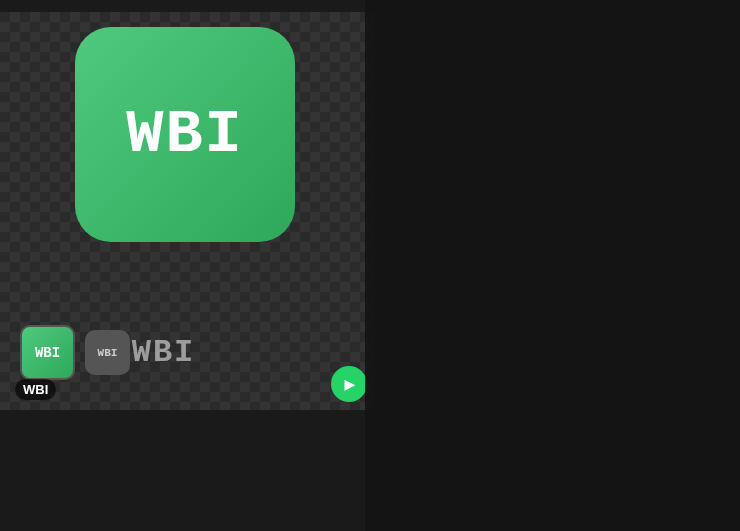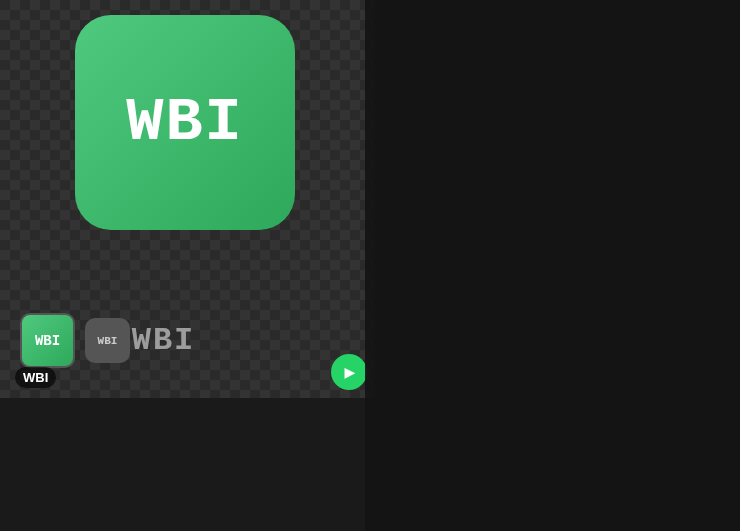--- a/index.html
+++ b/index.html
@@ -9,21 +9,21 @@
       overflow: hidden;
       background: #1a1a1a;
       font-family: -apple-system, BlinkMacSystemFont, 'Helvetica Neue', sans-serif;
       position: relative;
     }
 
     
     .left-panel {
       position: absolute;
       left: 0;
-      top: 0;
+      top: 12px;
       width: 375px;
       height: 398px;
       background-color: #2a2a2a;
       background-image:
         linear-gradient(45deg, #333 25%, transparent 25%),
         linear-gradient(-45deg, #333 25%, transparent 25%),
         linear-gradient(45deg, transparent 75%, #333 75%),
         linear-gradient(-45deg, transparent 75%, #333 75%);
       background-size: 20px 20px;
       background-position: 0 0, 0 10px, 10px -10px, -10px 0px;

